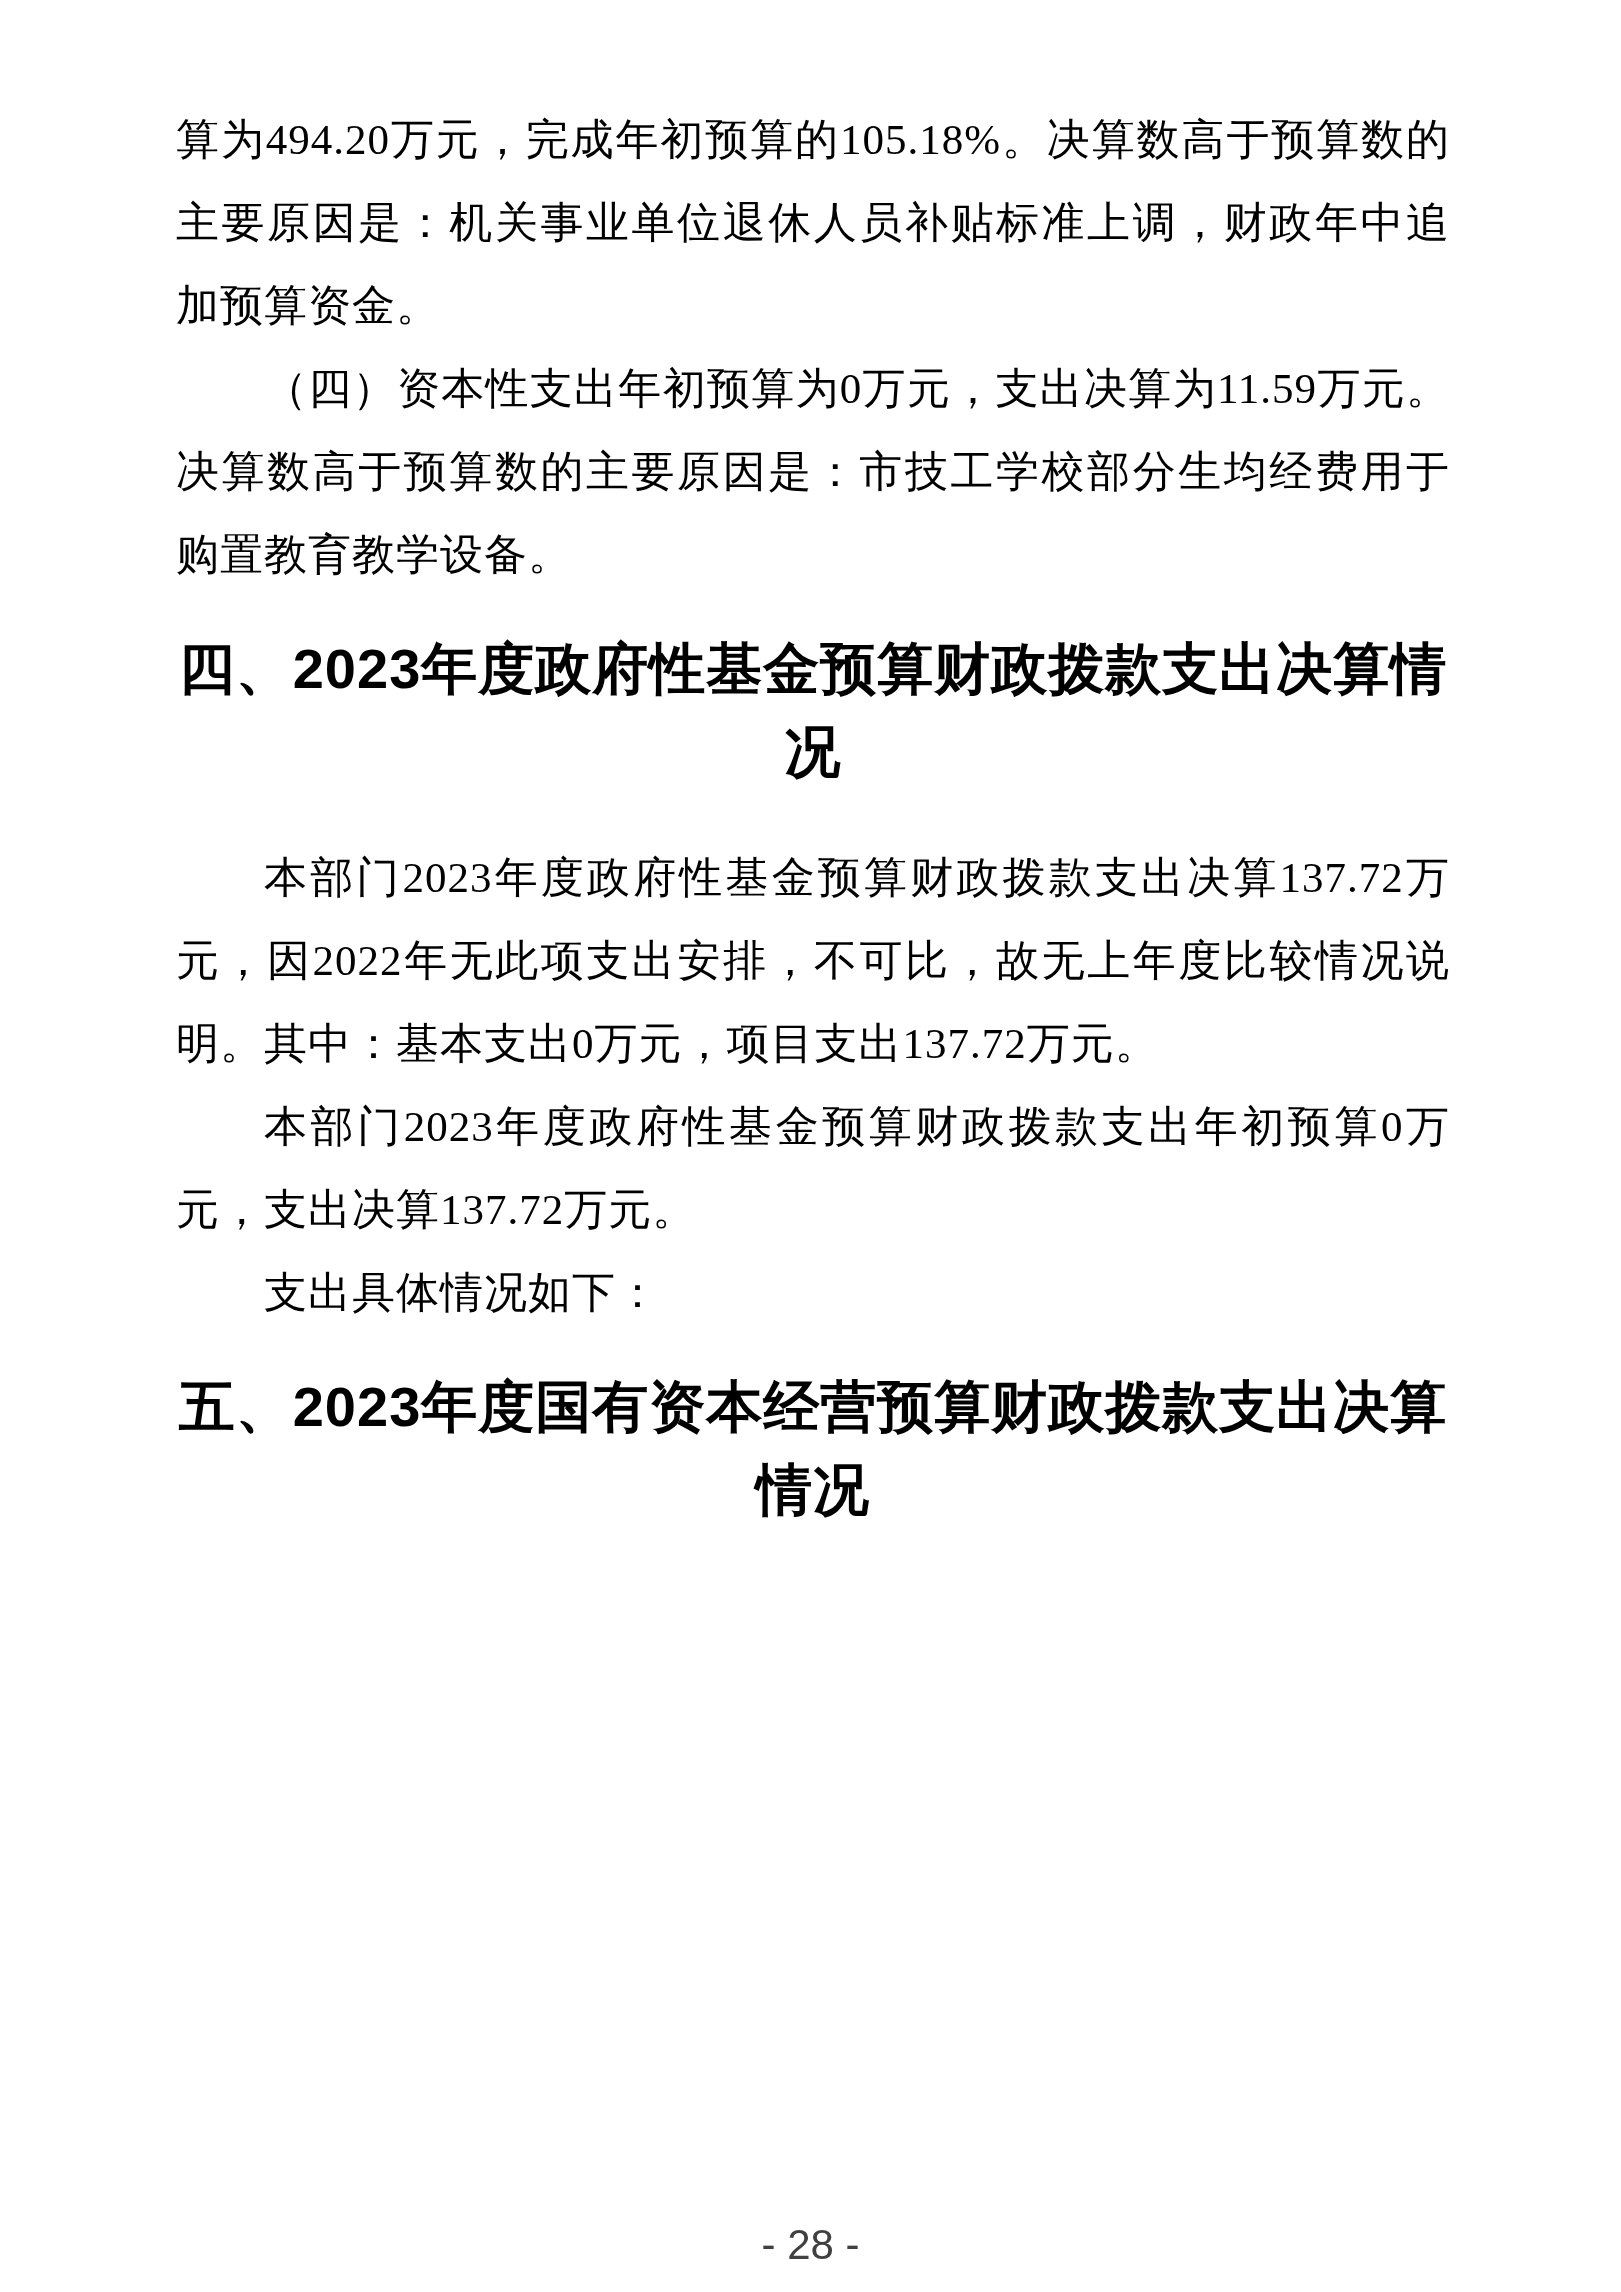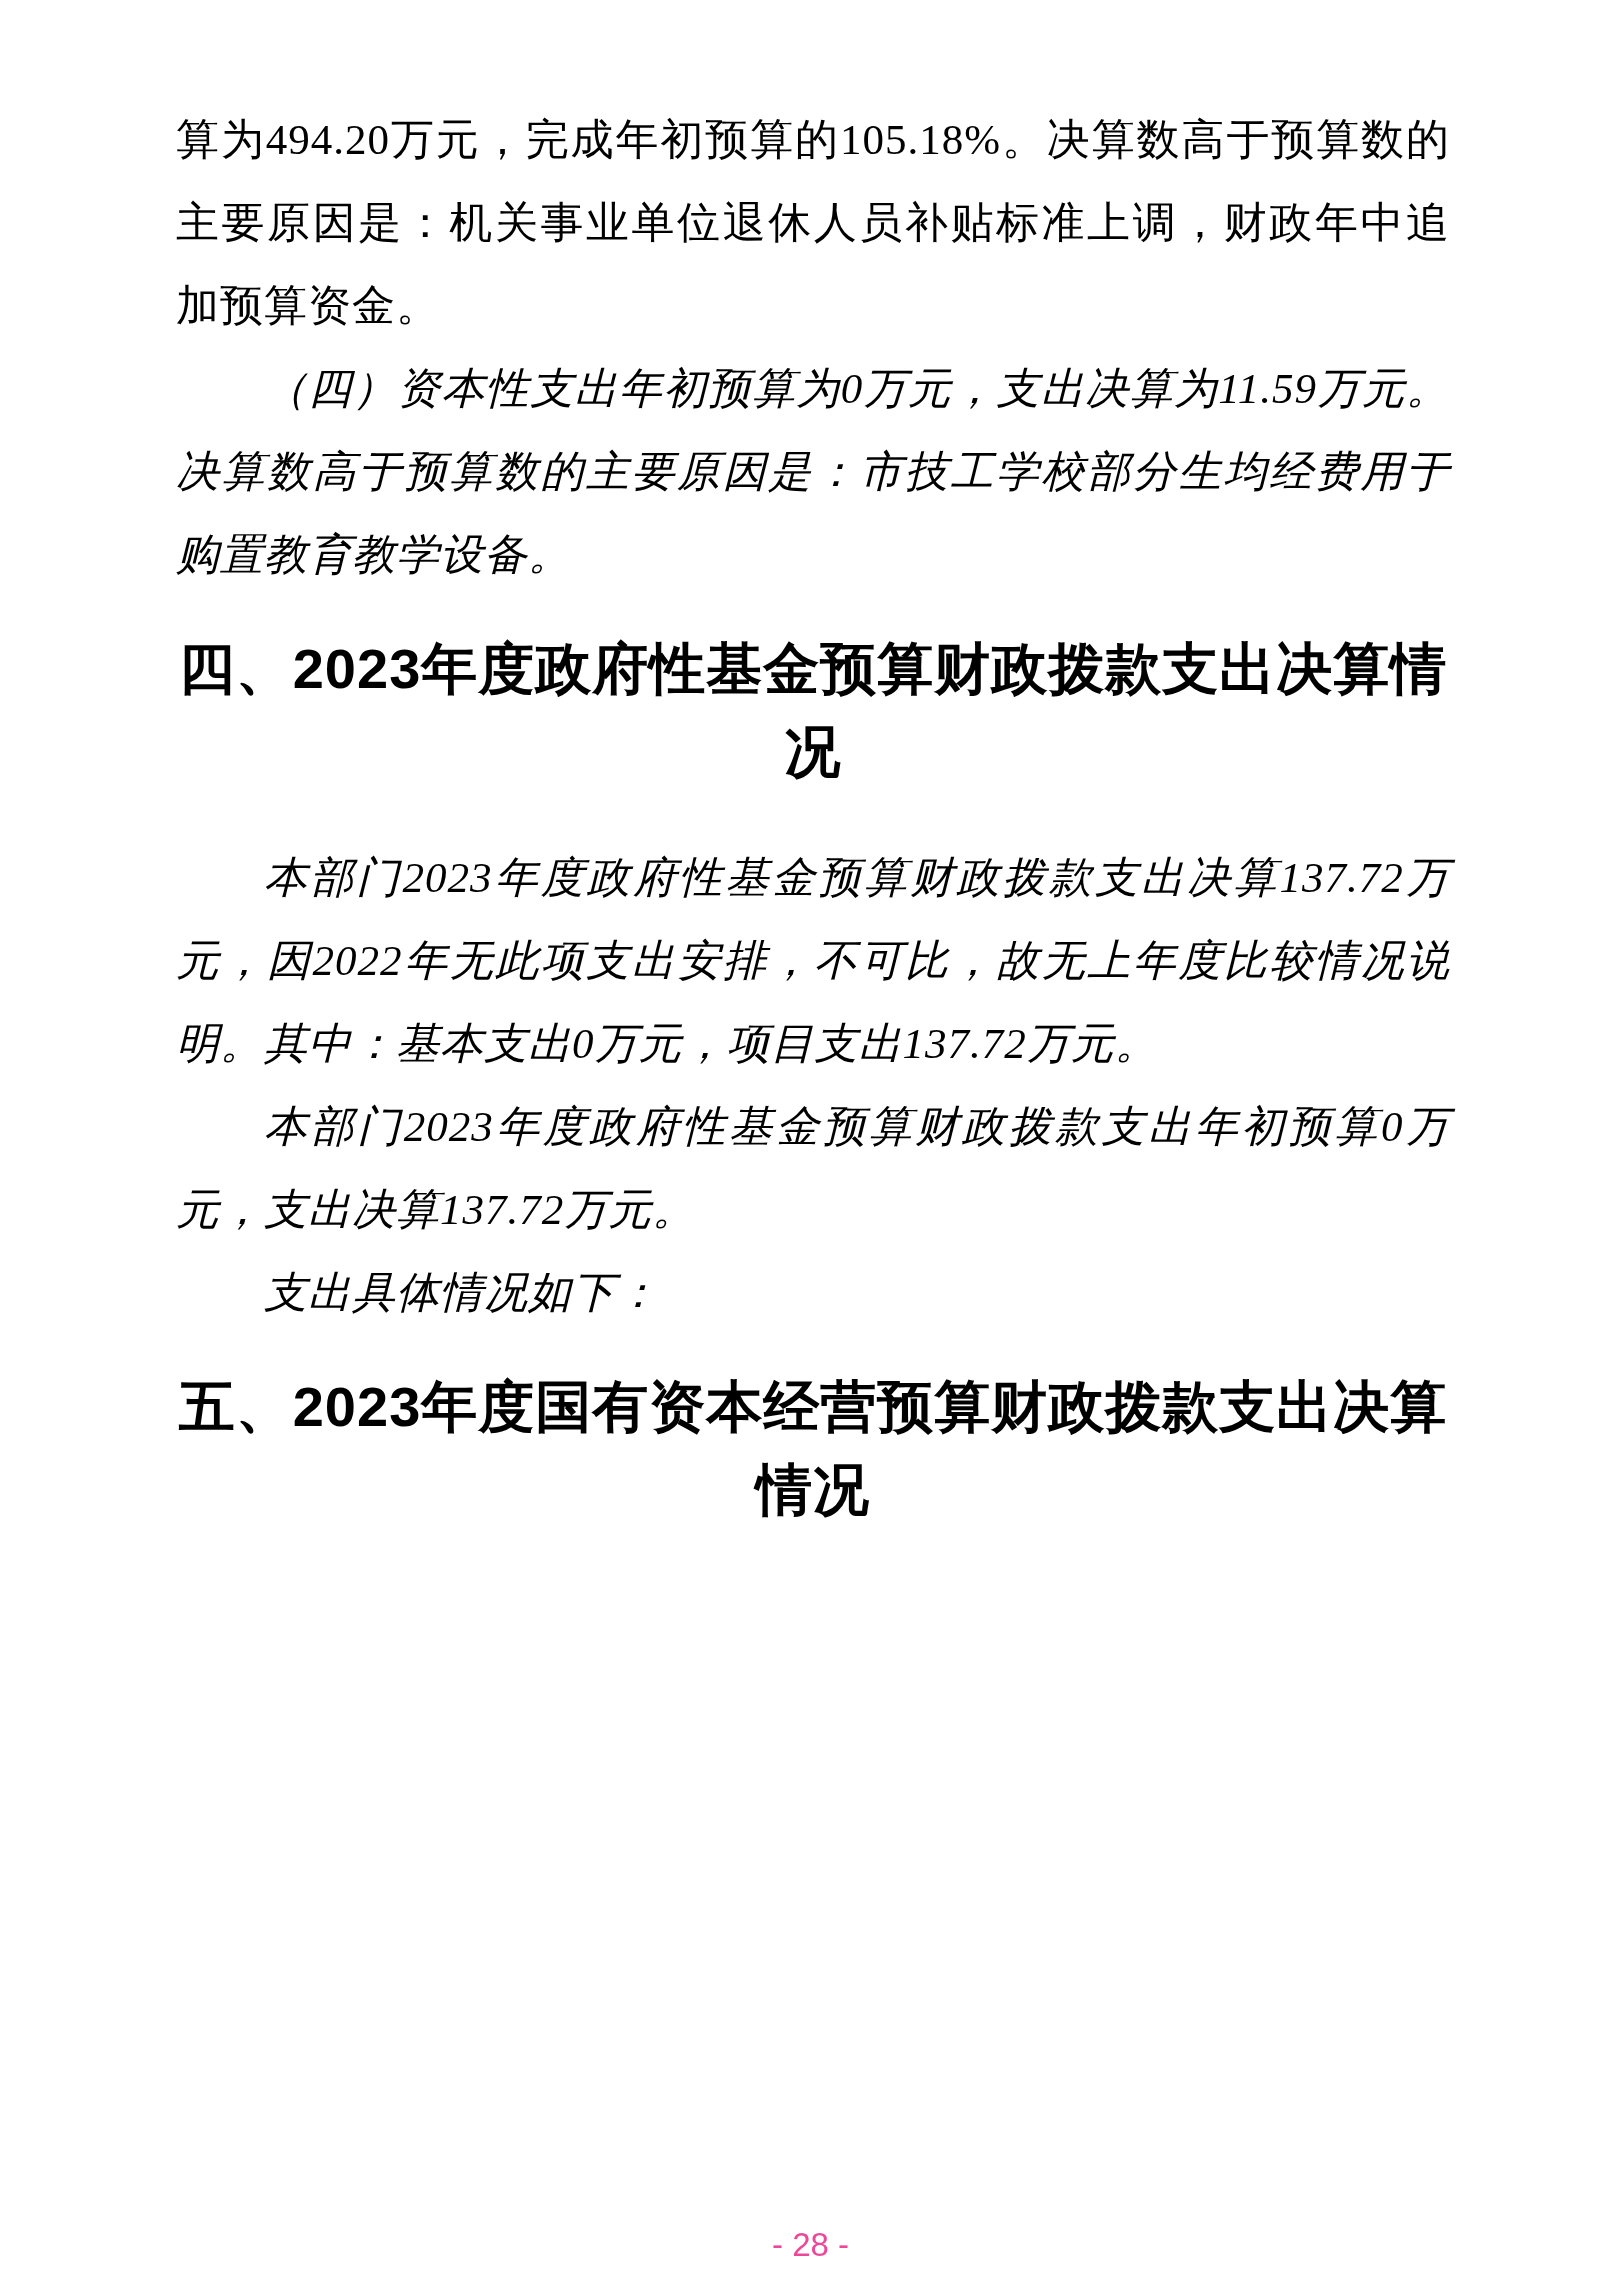--- a/index.html
+++ b/index.html
@@ -22,44 +22,43 @@
     margin: 0;
     font-family: "Liberation Serif", "DejaVu Serif", serif;
     font-size: 43px;
     line-height: 83px;
     text-align: justify;
     letter-spacing: 1px;
     color: #000000;
   }
   p.body.ind {
     text-indent: 88px;
-    font-style: italic;
   }
   h2.heading {
     margin: 31px 0 43px 0;
     font-family: "Liberation Sans", "DejaVu Sans", sans-serif;
     font-weight: bold;
     font-size: 56px;
     line-height: 83px;
     text-align: center;
     letter-spacing: 1px;
     color: #000000;
   }
   .footer {
     position: absolute;
     left: 0;
     right: 0;
     bottom: 29px;
     text-align: center;
   }
   .footer .pagenum {
     font-family: "Liberation Sans", "DejaVu Sans", sans-serif;
-    font-size: 33px;
+    font-size: 42px;
     line-height: 39px;
-    color: #ec4899;
+    color: #404040;
   }
 </style>
 </head>
 <body>
 
 <div class="page">
   <main class="content">
 
     <p class="body">算为494.20万元，完成年初预算的105.18%。决算数高于预算数的主要原因是：机关事业单位退休人员补贴标准上调，财政年中追加预算资金。</p>
 

